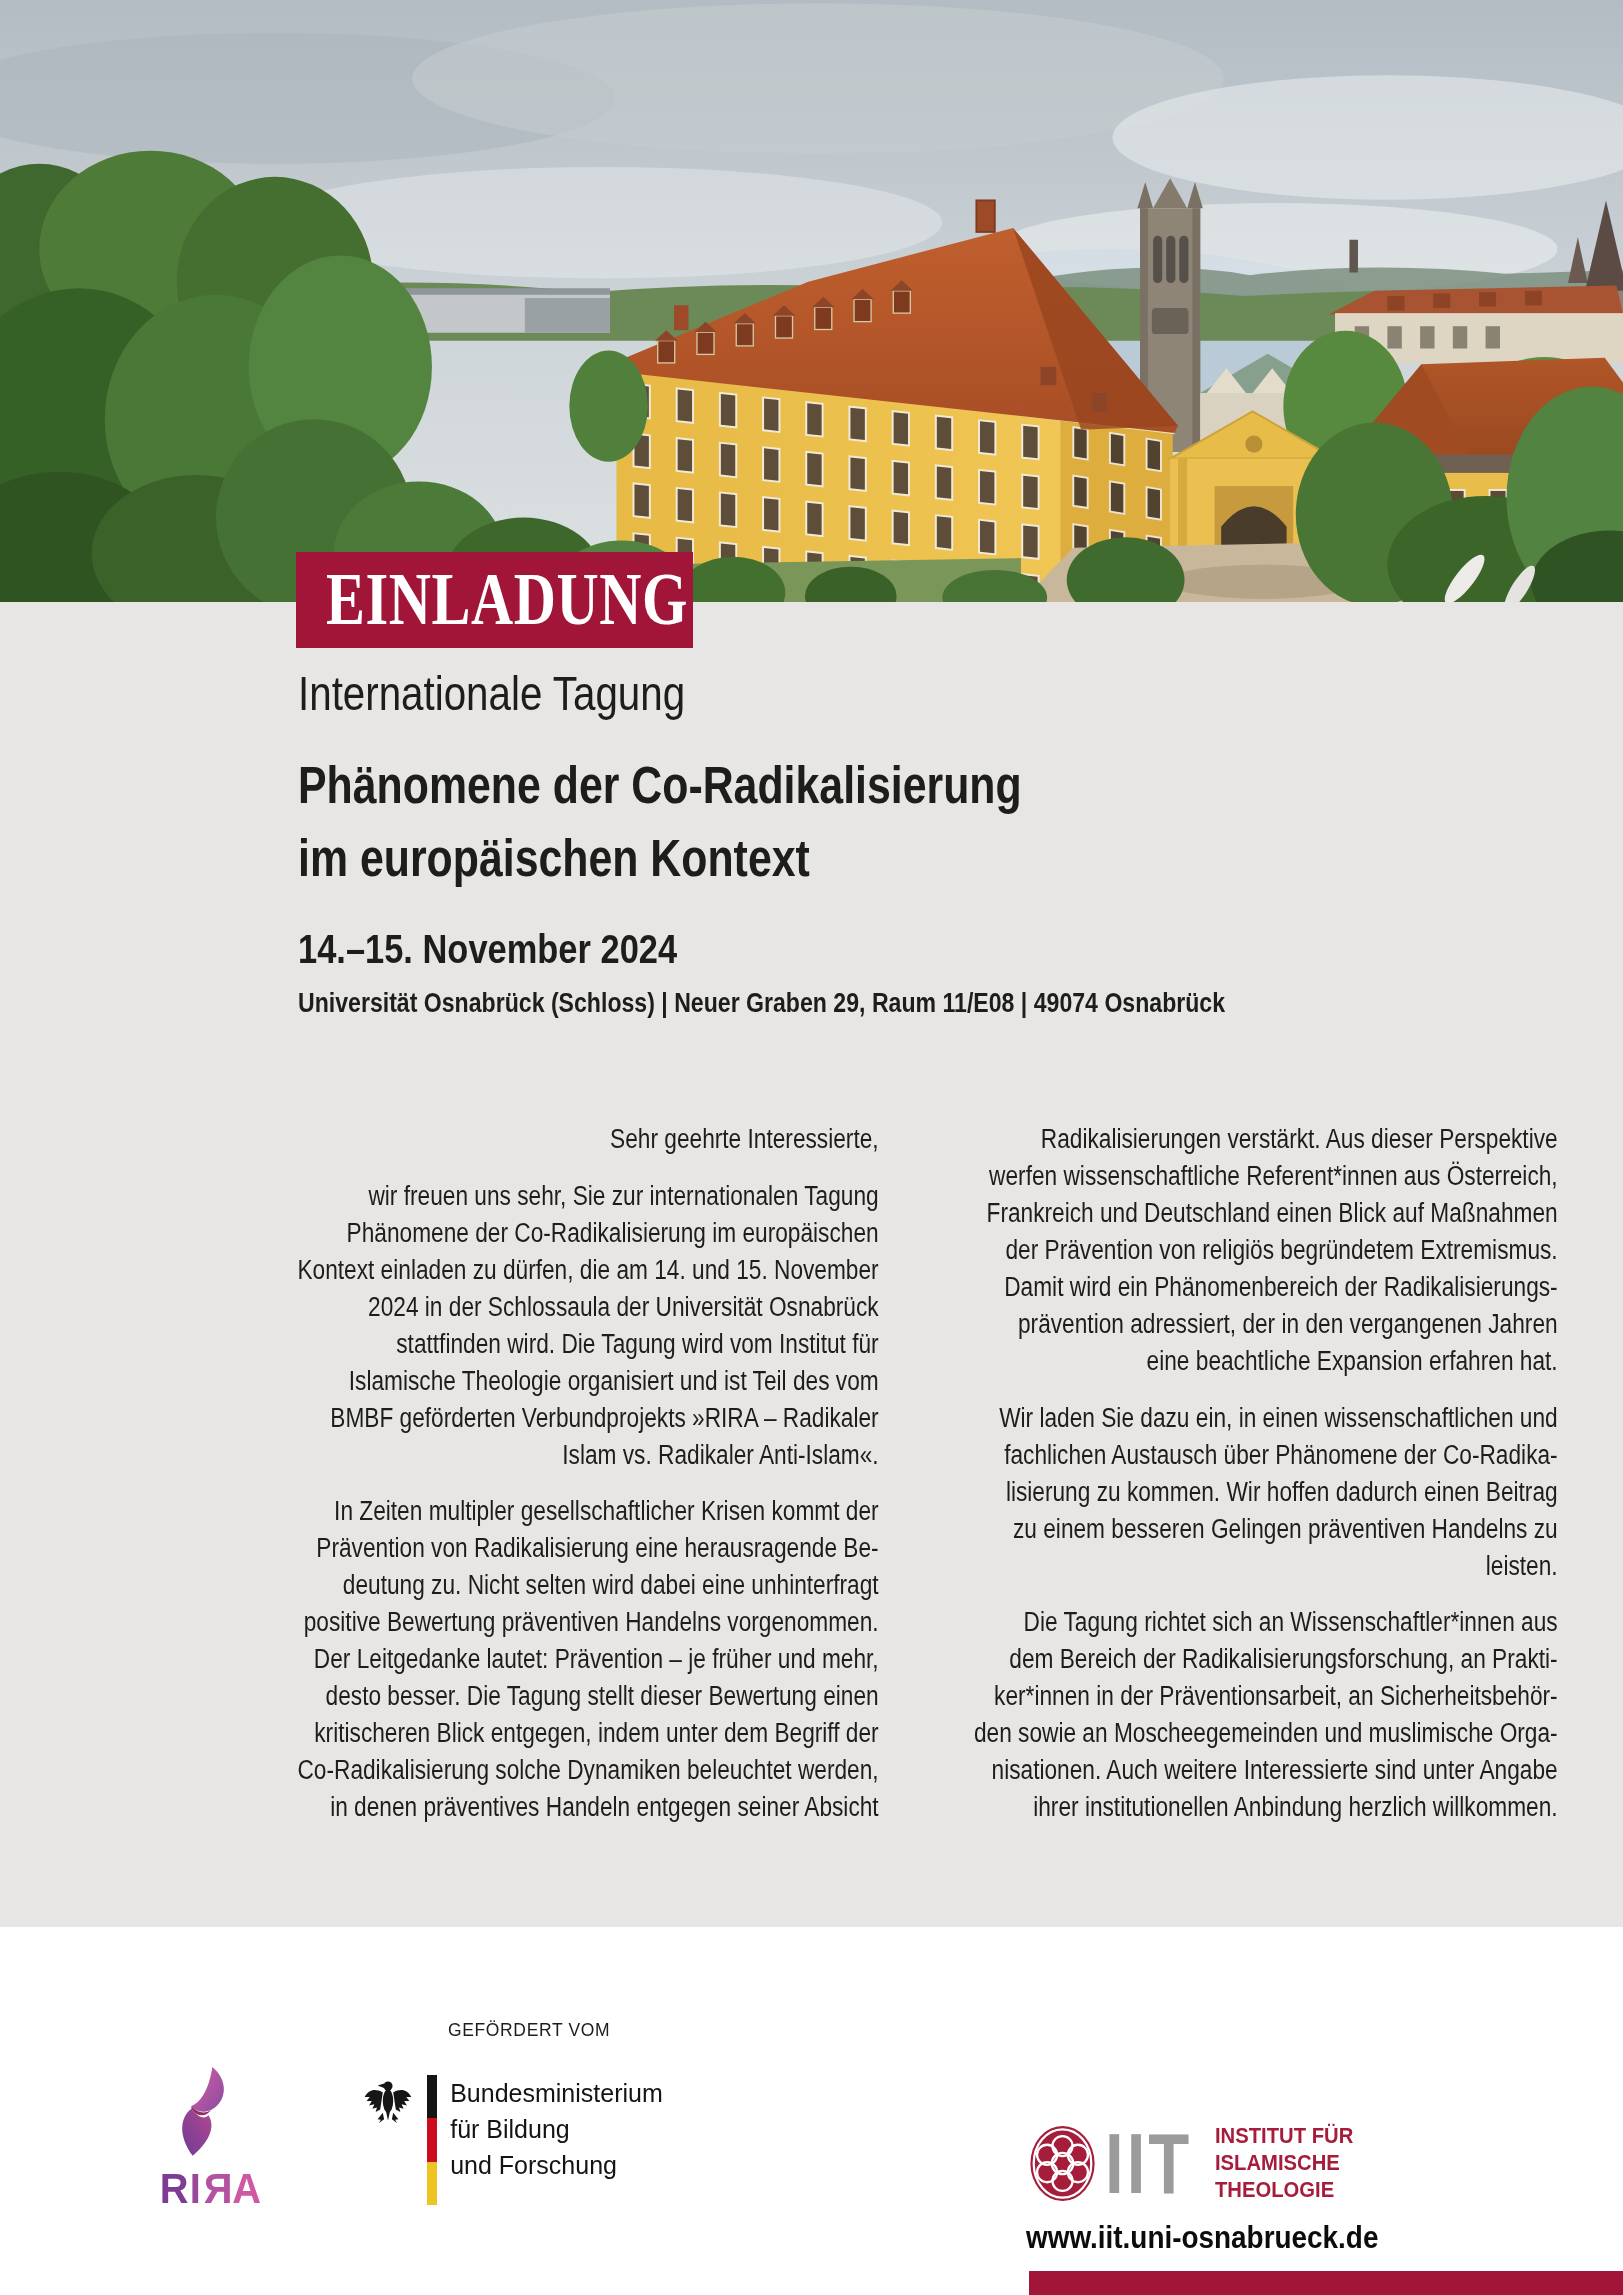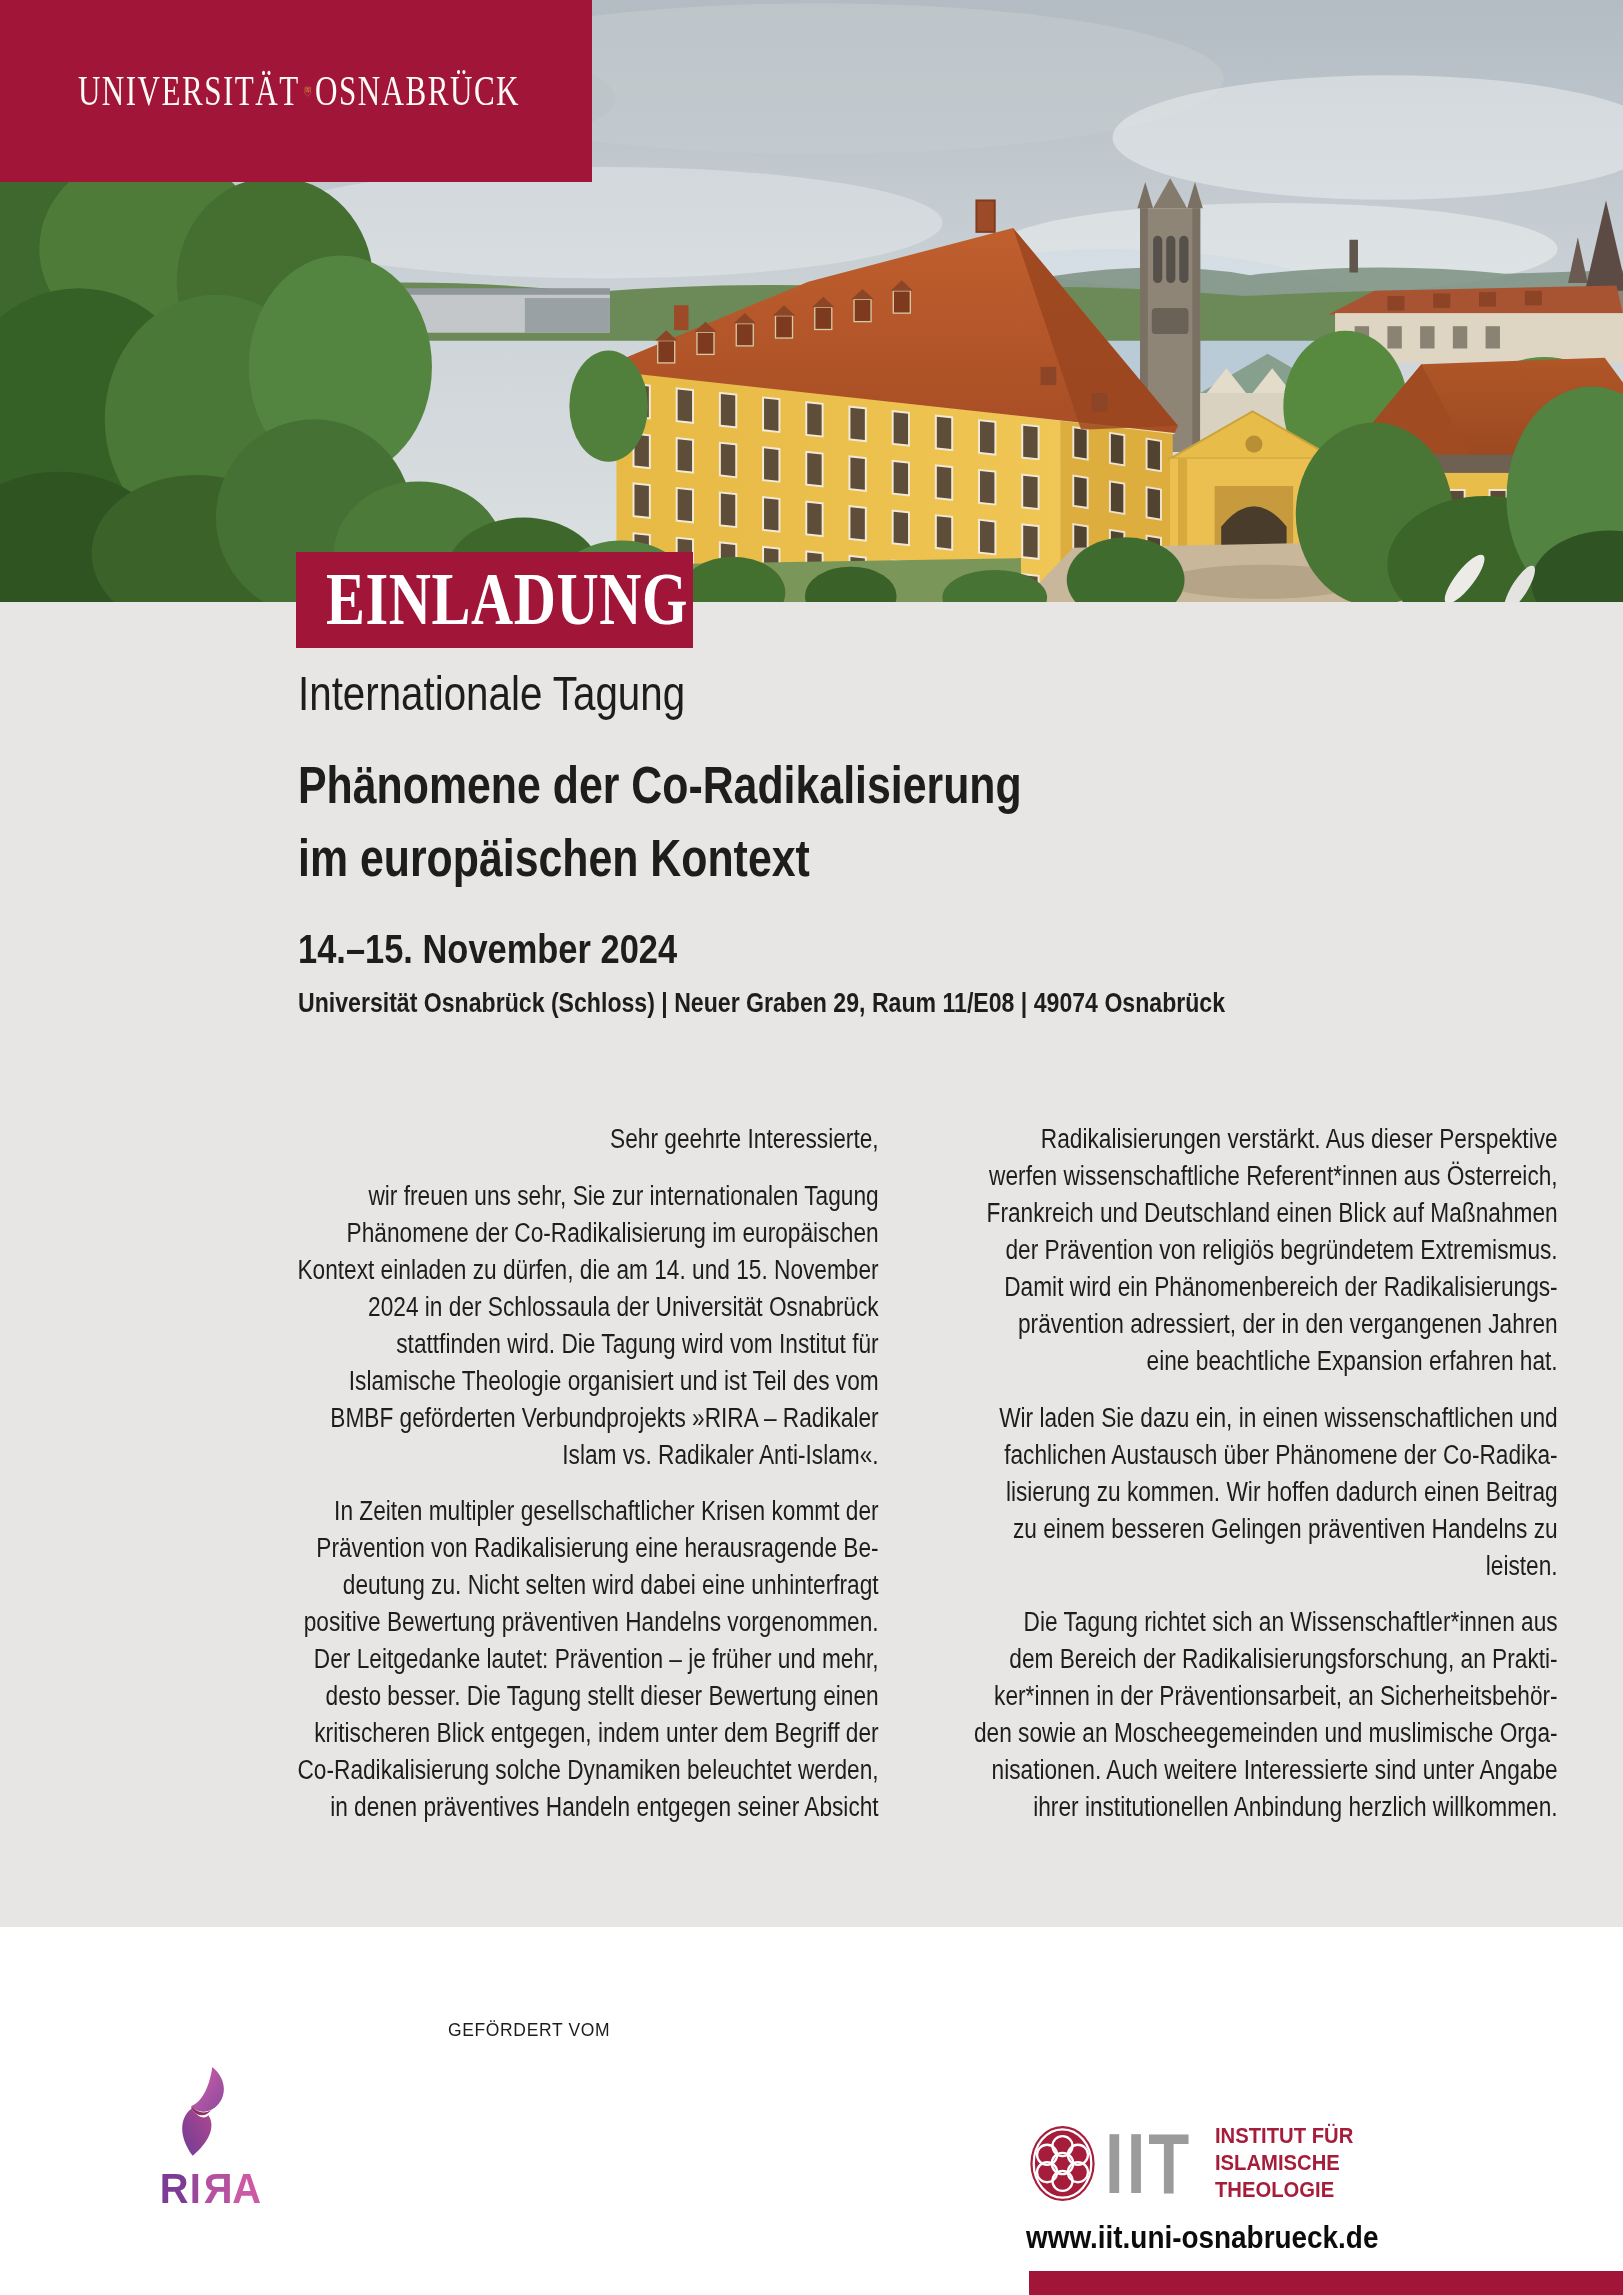--- a/index.html
+++ b/index.html
@@ -322,34 +322,20 @@
     <ellipse cx="1720" cy="885" rx="90" ry="65" fill="#406b2e"></ellipse>
     <ellipse cx="2100" cy="785" rx="120" ry="140" fill="#497635"></ellipse>
     <ellipse cx="2270" cy="862" rx="150" ry="105" fill="#3c6529"></ellipse>
     <ellipse cx="2432" cy="760" rx="130" ry="170" fill="#538340"></ellipse>
     <ellipse cx="2460" cy="890" rx="120" ry="80" fill="#2f5322"></ellipse>
 
     <ellipse cx="2238" cy="884" rx="14" ry="46" fill="#ecebe7" transform="rotate(38 2238 884)"></ellipse>
     <ellipse cx="2322" cy="898" rx="12" ry="40" fill="#e4e3df" transform="rotate(32 2322 898)"></ellipse>
   </svg>
 
-  <div class="masthead">
-    <span class="word left">UNIVERSITÄT</span>
-    <svg width="98" height="139" viewBox="0 0 160 216" aria-hidden="true">
-      <g fill="none" stroke="#eeb43d" stroke-width="7" stroke-linejoin="miter">
-        <path d="M34,14 H126 L148,36 H12 Z"></path>
-        <path d="M20,36 V150 L80,210 L140,150 V36"></path>
-        <path d="M58,36 V120 M102,36 V120"></path>
-        <path d="M62,122 C66,86 75,64 80,56 C85,64 94,86 98,122 Z"></path>
-        <circle cx="80" cy="42" r="7"></circle>
-        <path d="M20,72 L58,112 M140,72 L102,112"></path>
-      </g>
-    </svg>
-    <span class="word right">OSNABRÜCK</span>
-  </div>
 
   <div class="graybg"></div>
 
   <div class="banner">
     <span>EINLADUNG</span>
   </div>
 
   <div class="titleblock">
     <div class="kicker">Internationale Tagung</div>
     <div class="headline">
@@ -421,20 +407,38 @@
       </defs>
       <path d="M72,6 C96,26 94,54 76,68 C62,78 48,76 40,66 C58,58 68,34 72,6 Z" fill="url(#rg1)"></path>
       <path d="M40,70 C22,84 20,112 42,142 C66,122 78,98 66,80 C58,88 48,80 40,70 Z" fill="url(#rg2)"></path>
       <path d="M40,66 C48,76 60,79 70,72 C62,84 48,82 40,70 Z" fill="#8d2f63"></path>
     </svg>
     <div class="word">
       <span class="c1">R</span><span class="c2">I</span><span class="c3">R</span><span class="c4">A</span>
     </div>
   </div>
 
+  <div class="bmbf">
+    <svg width="50" height="52" viewBox="0 0 76 80" aria-hidden="true">
+      <g fill="#161616">
+        <path id="lw" d="M30,27 C18,20 8,23 2,34 l8,0 -5,6 8,0 -4,7 8,-2 -3,7 7,-2 -2,7 7,-4 z"></path>
+        <use href="#lw" transform="translate(76,0) scale(-1,1)"></use>
+        <ellipse cx="38" cy="40" rx="8" ry="18"></ellipse>
+        <circle cx="38" cy="17" r="7"></circle>
+        <path d="M32,13 l-10,3 10,4 z"></path>
+        <path d="M35,56 l3,14 3,-14 z"></path>
+        <path d="M30,58 l-8,10 5,1 -3,5 8,-6 z"></path>
+        <path d="M46,58 l8,10 -5,1 3,5 -8,-6 z"></path>
+      </g>
+    </svg>
+    <div class="flag"></div>
+    <div class="name">Bundesministerium
+für Bildung
+und Forschung</div>
+  </div>
 
   <div class="iit">
     <svg width="67" height="79" viewBox="0 0 100 118" aria-hidden="true">
       <ellipse cx="50" cy="59" rx="48" ry="56" fill="#a51d3b"></ellipse>
       <g fill="none" stroke="#ffffff" stroke-width="3.4">
         <ellipse cx="50" cy="59" rx="43" ry="51"></ellipse>
         <circle cx="50" cy="59" r="16"></circle>
         <circle cx="50" cy="33" r="15"></circle>
           <circle cx="50" cy="85" r="15"></circle>
         <circle cx="27" cy="46" r="15"></circle>

